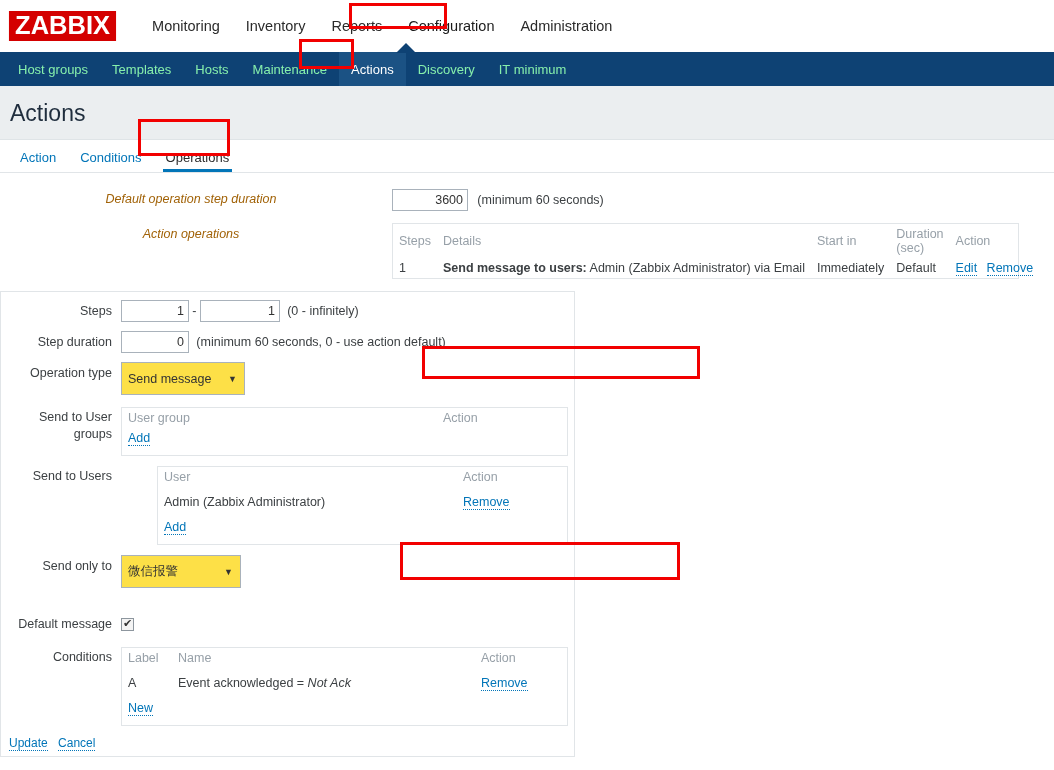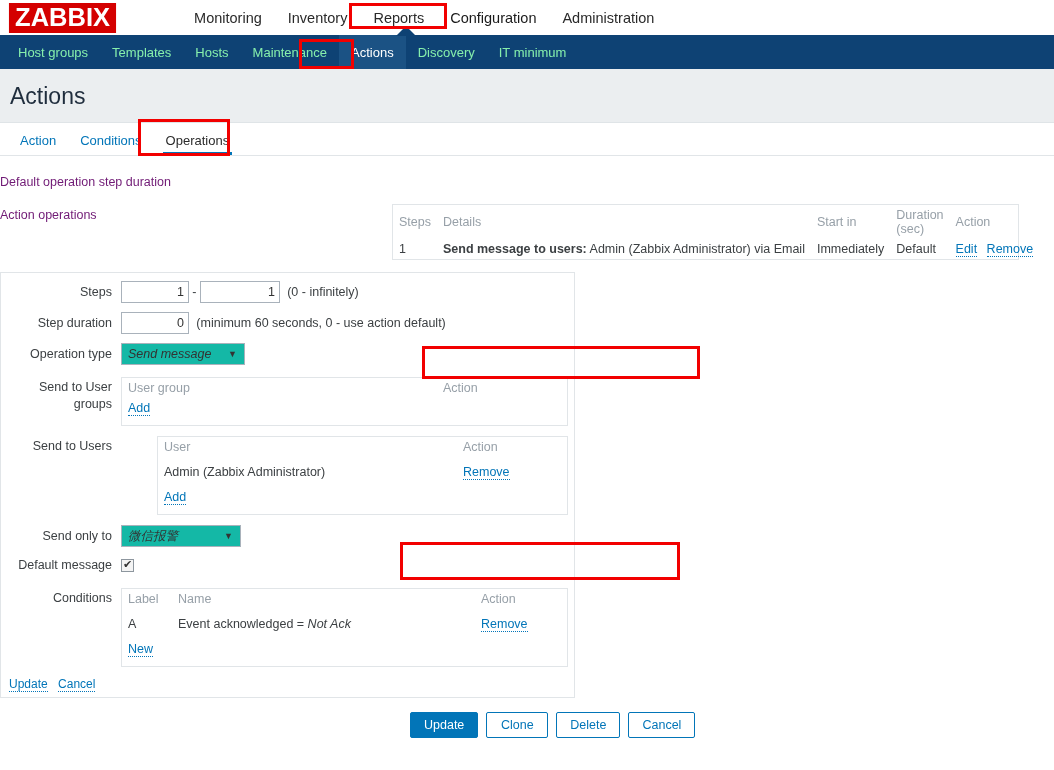--- a/index.html
+++ b/index.html
@@ -9,25 +9,24 @@
     background:#ebeef0;
     font-family:"Liberation Sans", sans-serif;
     font-size:12px;
     color:#3c4043;
     overflow:hidden;
     position:relative;
   }
 
   
   .topbar {
-    height:35px; background:#ffffff;
+    height:52px; background:#ffffff;
     display:flex; align-items:center;
     padding-left:10px;
     position:relative;
-    gap:42px;
   }
   .logo {
     background:#d40000;
     color:#ffffff;
     font-weight:bold;
     font-size:25px;
     letter-spacing:0px;
     line-height:26px;
     padding:1px 6px 3px 6px;
     font-family:"Liberation Sans", sans-serif;
@@ -89,22 +88,22 @@
   .tab.active { color:#2b2b2b; }
   .tab.active::after {
     content:""; position:absolute; left:9px; right:9px; bottom:0;
     height:3px; background:#0275b8;
   }
 
   
   .form-area { background:#ffffff; height:629px; position:relative; }
   .row { display:flex; align-items:flex-start; }
   .lbl {
-    width:392px; text-align:left; padding-right:10px;
-    font-size:12.5px; color:#701a75; line-height:20px;
+    width:392px; text-align:center; padding-right:10px;
+    font-size:12.5px; color:#a16207; line-height:20px;font-style:italic;
   }
   .fld { flex:1; }
 
   input.txt {
     border:1px solid #a9b2bb; background:#fff;
     height:22px; font-size:12.5px; color:#333;
     padding:0 4px; text-align:right;
     font-family:"Liberation Sans", sans-serif;
   }
   .hint { font-size:12.5px; color:#3c4043; }
@@ -127,26 +126,25 @@
 
   .opdetails {
     border:1px solid #e1e5e8; background:#fff;
     width:575px;
     padding:8px 0 6px 0;
   }
   .op-row { display:flex; align-items:flex-start; margin-bottom:9px; }
   .op-lbl { width:120px; text-align:right; padding-right:9px; font-size:12.5px; line-height:22px; color:#3c4043; }
   .op-fld { flex:1; }
   .fakesel {
-    border:1px solid #a9b2bb; background:#14b8a6;
-    height:22px; font-size:12.5px; color:#333;
+    border:1px solid #a9b2bb; background:#fde047;
+    height:33px; font-size:12.5px; color:#333;
     display:inline-flex; align-items:center;
     padding:0 6px; position:relative;
     min-width:120px;
-    font-style:italic;
   }
   .fakesel .caret {
     position:absolute; right:7px; top:50%; transform:translateY(-50%);
     font-size:9px; color:#333;
   }
 
   .chk {
     width:13px;height:13px;border:1px solid #8d969e;background:#f4f4f4;
     display:inline-block;position:relative; vertical-align:middle;
   }
@@ -201,20 +199,24 @@
 <div class="tabs-wrap">
   <a href="#" class="tab">Action</a>
   <a href="#" class="tab">Conditions</a>
   <a href="#" class="tab active">Operations</a>
 </div>
 
 <div class="form-area">
 
   <div class="row" style="padding-top:16px;">
     <div class="lbl">Default operation step duration</div>
+    <div class="fld">
+      <input class="txt" style="width: 76px;" value="3600">
+      <span class="hint" style="margin-left:6px;">(minimum 60 seconds)</span>
+    </div>
   </div>
 
   <div class="row" style="padding-top:12px;">
     <div class="lbl" style="line-height:16px;padding-top:3px;">Action operations</div>
     <div class="fld">
       <div class="tbl-box" style="width:627px;">
         <table class="grid">
           <thead>
             <tr>
               <th style="width:34px;">Steps</th>
@@ -317,21 +319,21 @@
                   <td colspan="2" style="padding-top:8px;padding-bottom:10px;">
                     <a href="#" class="link">Add</a>
                   </td>
                 </tr>
               </tbody>
                 </table>
             </div>
           </div>
         </div>
 
-        <div class="op-row" style="margin-bottom:7px;">
+        <div class="op-row" style="margin-bottom:25px;">
           <div class="op-lbl">Send only to</div>
           <div class="op-fld">
             <span class="fakesel" style="width:120px;">
               <span>微信报警</span>
               <span class="caret">▼</span>
             </span>
           </div>
         </div>
 
         <div class="op-row" style="margin-bottom:12px;">

